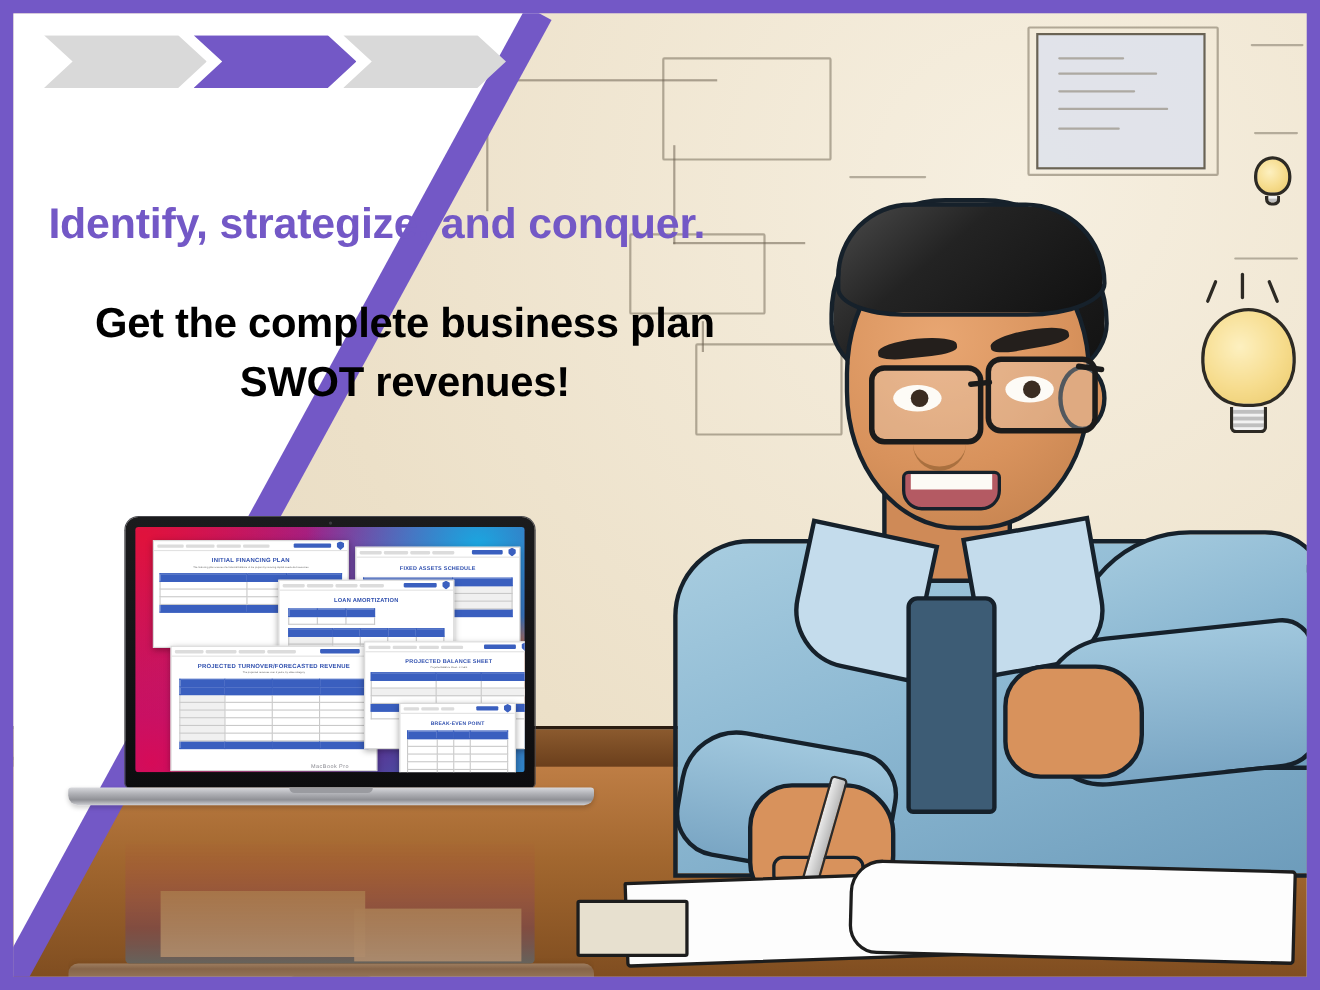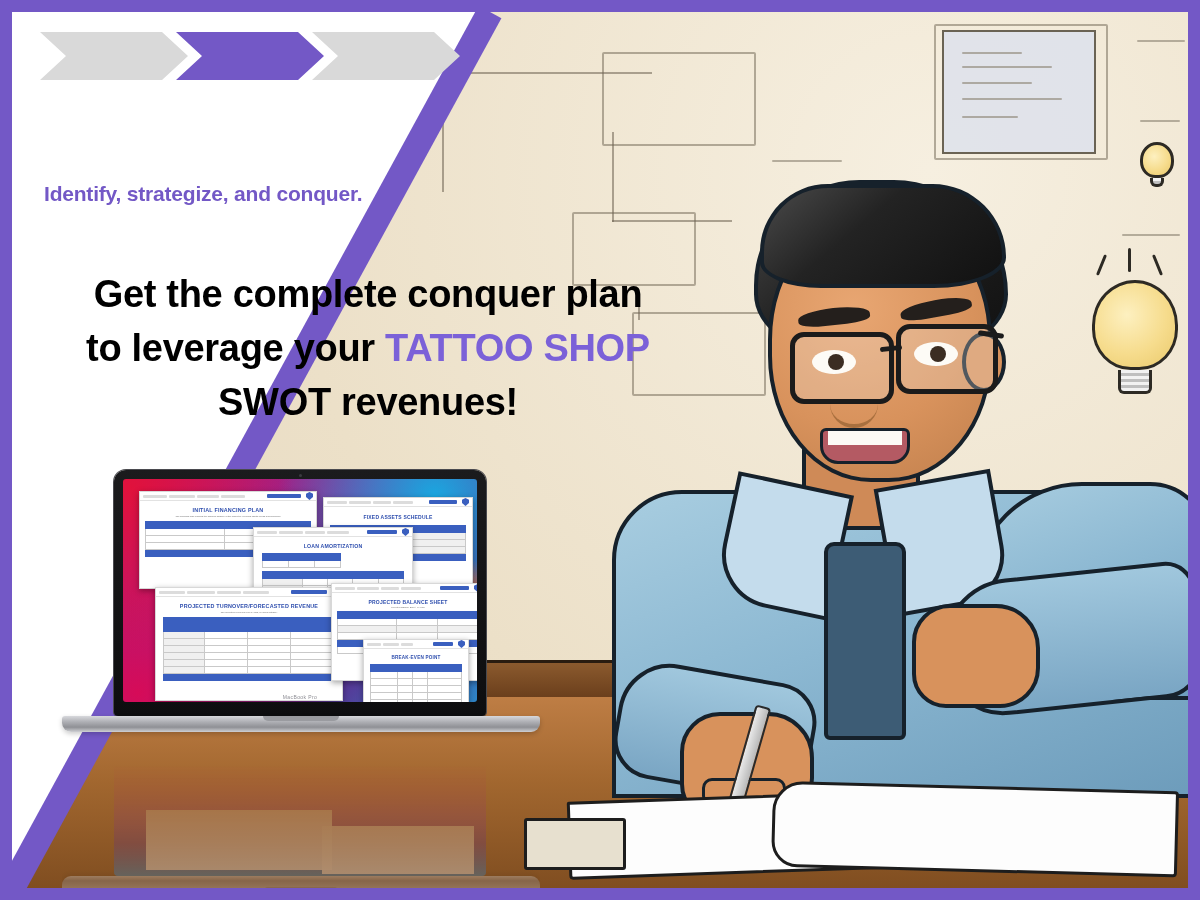--- a/index.html
+++ b/index.html
@@ -134,21 +134,21 @@
   .chev{
     width:148px;height:48px;margin-right:-12px;
     clip-path:polygon(0 0, calc(100% - 26px) 0, 100% 50%, calc(100% - 26px) 100%, 0 100%, 26px 50%);
   }
   .chev:first-child{
     clip-path:polygon(0 0, calc(100% - 26px) 0, 100% 50%, calc(100% - 26px) 100%, 0 100%, 26px 50%);
   }
 
   .tagline{
     position:absolute;left:44px;top:182px;
-    font-size:21px;font-weight:bold;color:#7358c6;
+    font-size:39px;font-weight:bold;color:#7358c6;
     letter-spacing:-.2px;
   }
   .headline{
     position:absolute;left:30px;top:268px;width:676px;
     text-align:center;
     font-size:38px;font-weight:bold;color:#000;
     line-height:1.42;
     letter-spacing:-.3px;
   }
   .hl-accent{color:#7b61d8;}
@@ -323,22 +323,21 @@
 
     <div class="chevrons">
       <div class="chev" style="background:#d9d9d9;"></div>
       <div class="chev" style="background:#7358c6;"></div>
       <div class="chev" style="background:#d9d9d9;"></div>
     </div>
 
     <div class="tagline">Identify, strategize, and conquer.</div>
 
     <div class="headline">
-      <div>Get the complete conquer plan</div>
-      <div><span>to leverage your </span><span class="hl-accent">TATTOO SHOP</span></div>
+      <div>Get the complete business plan</div>
       <div>SWOT revenues!</div>
     </div>
 
     <div class="laptop">
       <div class="lidOuter">
         <div class="cam"></div>
         <div class="screen">
 
           <div class="doc" style="left:16px;top:12px;width:176px;height:96px;">
             <div class="ribbon">

